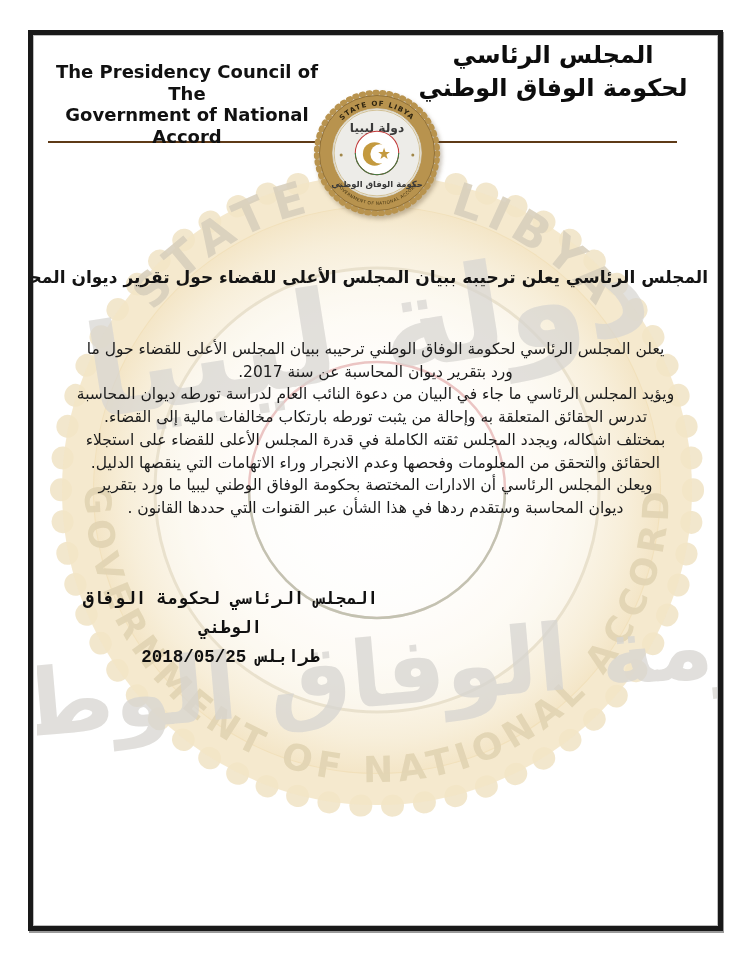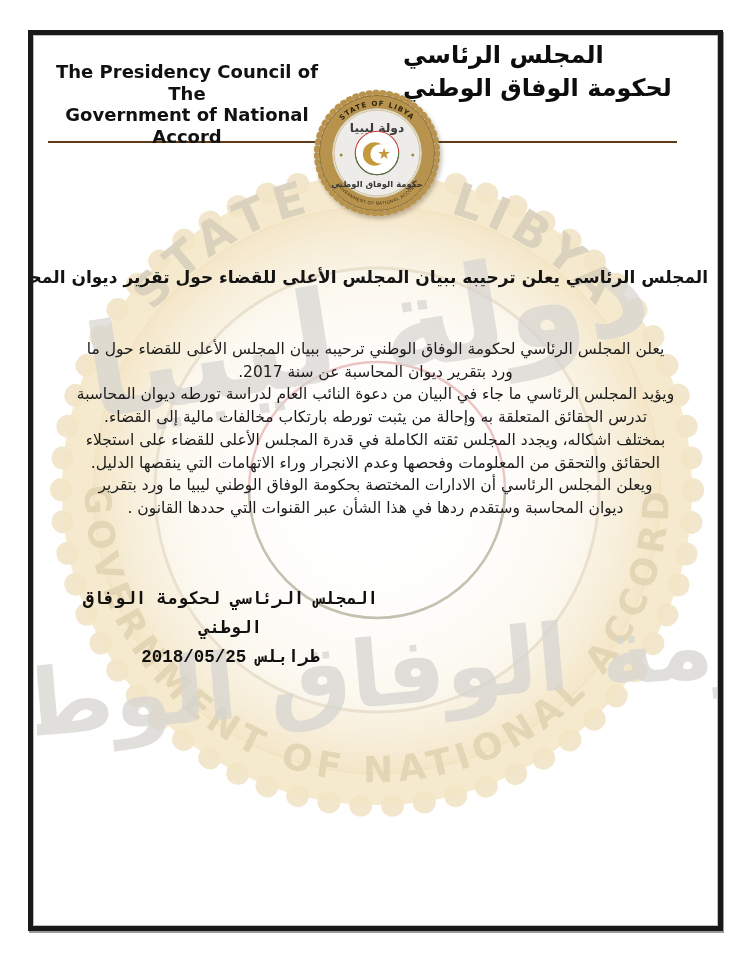--- a/index.html
+++ b/index.html
@@ -17,21 +17,21 @@
     border:5px solid var(--frame);box-sizing:border-box;background:#fff;
     box-shadow:inset 0 0 0 1px #bdbdbd, 1px 2px 0 #9a9a9a;
     overflow:hidden;
   }
   .header-en{
     position:absolute;left:8px;top:26px;width:292px;z-index:2;
     text-align:center;font-weight:bold;font-size:18px;line-height:21.5px;color:#111;
   }
   .header-ar{
     position:absolute;right:15px;top:4px;width:300px;z-index:2;
-    direction:rtl;text-align:left;font-weight:bold;font-size:24px;line-height:33px;color:#0d0d0d;
+    direction:rtl;text-align:center;font-weight:bold;font-size:24px;line-height:33px;color:#0d0d0d;
   }
   .rule{position:absolute;left:15px;top:106px;width:629px;height:2px;background:var(--rule_brown);z-index:1;}
   .watermark{position:absolute;left:4px;top:115px;width:680px;height:680px;z-index:0;}
   .seal{
     position:absolute;left:278px;top:52px;width:132px;height:132px;z-index:3;
     filter:drop-shadow(2px 3px 2px rgba(90,70,40,.35));
   }
   .title{
     position:absolute;left:10px;top:232px;width:665px;z-index:2;
     direction:rtl;text-align:center;white-space:nowrap;

